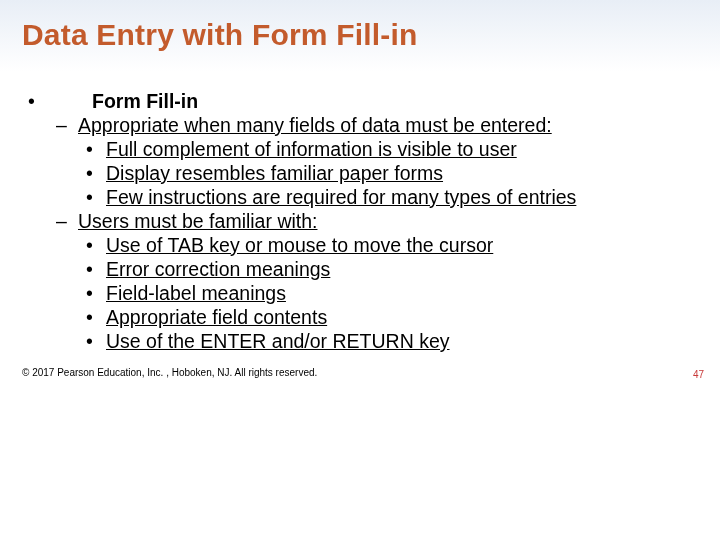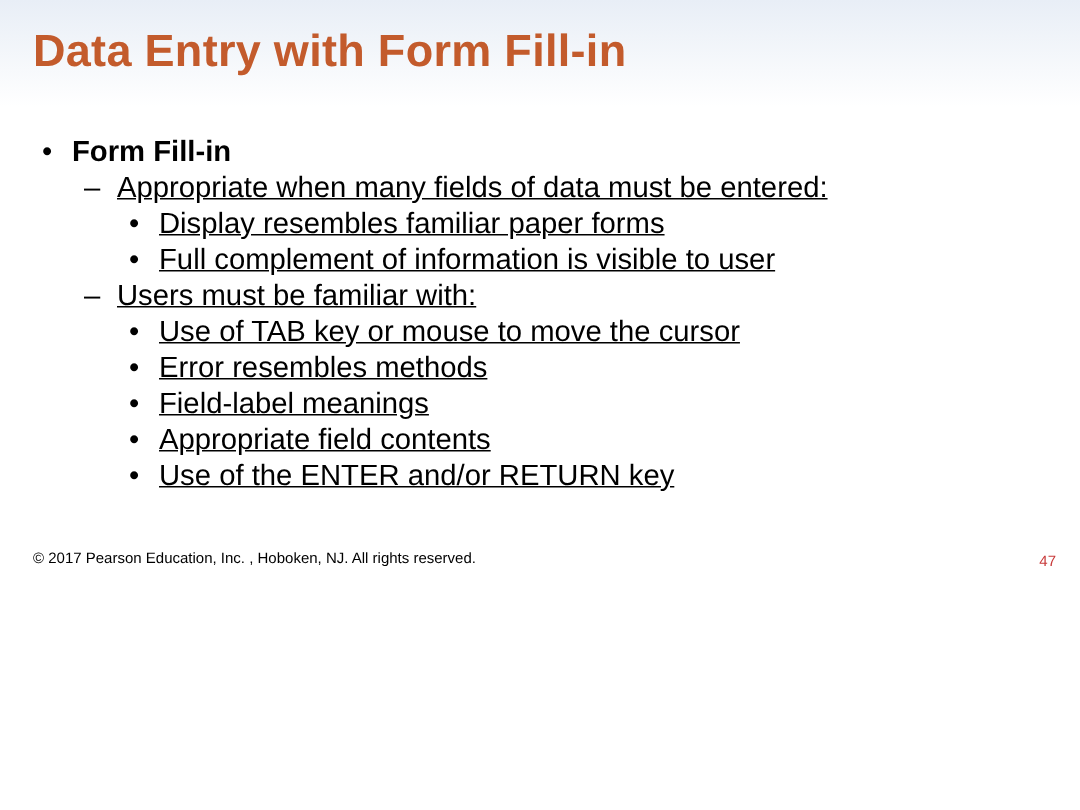--- a/index.html
+++ b/index.html
@@ -40,20 +40,21 @@
     position: relative;
   }
   .lvl1 > li::before {
     content: "•";
     position: absolute;
     left: 2px;
     top: 0;
   }
   .lvl1 > li > .label {
     font-weight: bold;
+    margin-left: 44px;
   }
   .lvl2 > li {
     padding-left: 30px;
     position: relative;
     text-decoration: underline;
   }
   .lvl2 > li::before {
     content: "–";
     position: absolute;
     left: 8px;
@@ -92,29 +93,30 @@
   <div class="title">Data Entry with Form Fill-in</div>
 
   <div class="content">
     <ul class="lvl1">
       <li>
         <span class="label">Form Fill-in</span>
         <ul class="lvl2">
           <li>
             <span>Appropriate when many fields of data must be entered:</span>
             <ul class="lvl3">
+              <li><span>Full complement of information is visible to user</span></li>
               <li><span>Display resembles familiar paper forms</span></li>
-              <li><span>Full complement of information is visible to user</span></li>
+              <li><span>Few instructions are required for many types of entries</span></li>
             </ul>
           </li>
           <li>
             <span>Users must be familiar with:</span>
             <ul class="lvl3">
               <li><span>Use of TAB key or mouse to move the cursor</span></li>
-              <li><span>Error resembles methods</span></li>
+              <li><span>Error correction meanings</span></li>
               <li><span>Field-label meanings</span></li>
               <li><span>Appropriate field contents</span></li>
               <li><span>Use of the ENTER and/or RETURN key</span></li>
             </ul>
           </li>
         </ul>
       </li>
     </ul>
   </div>
 

